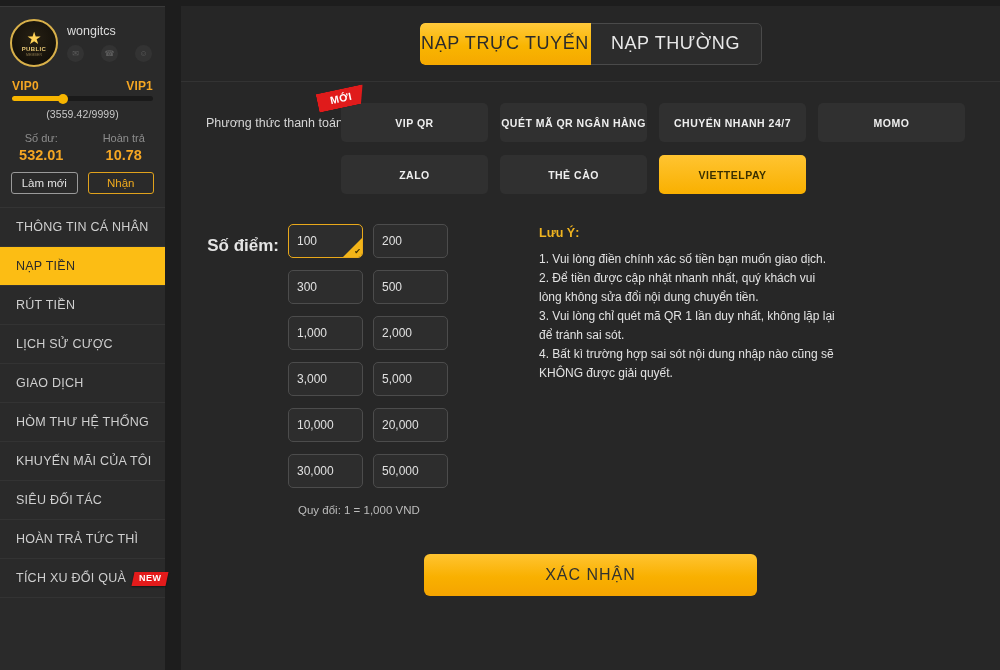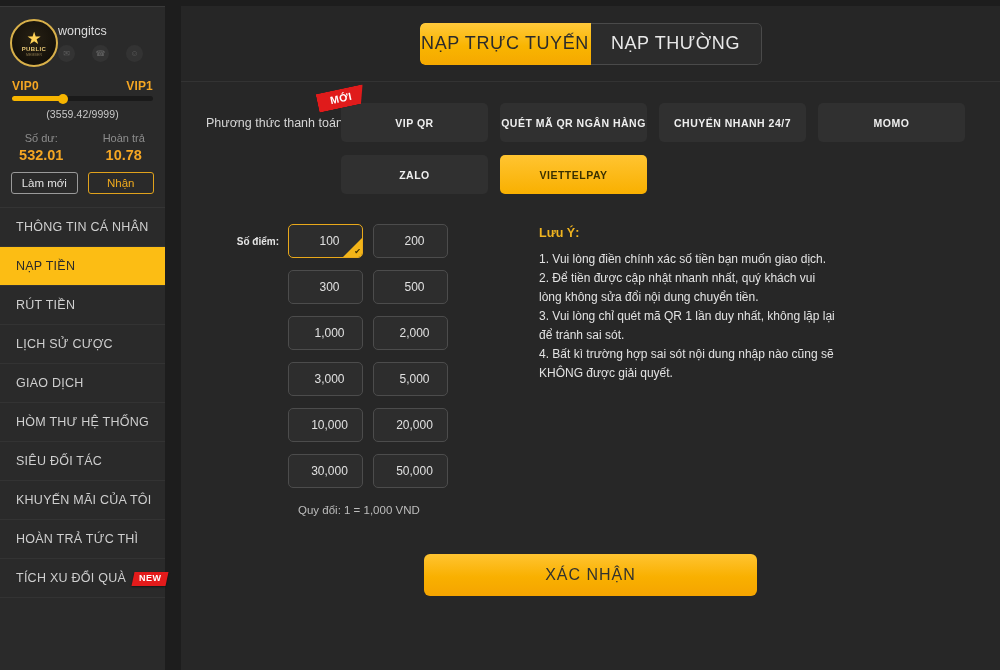--- a/index.html
+++ b/index.html
@@ -29,21 +29,21 @@
     display: flex; flex-direction: column;
     align-items: center; justify-content: center;
     flex: 0 0 auto;
   }
   .avatar .star { font-size: 17px; color: #ffd257; line-height: 13px; margin-top: 3px;}
   .avatar .plabel {
     font-size: 6px; font-weight: bold; color: #e8c877;
     letter-spacing: .4px; line-height: 7px; margin-top: 1px;
   }
   .avatar .psub { font-size: 3.4px; color: #8d7a4e; letter-spacing: .2px; }
-  .profile-right { }
+  .profile-right { margin-left: 9px; }
   .username { font-size: 12.5px; color: #dcdcdc; line-height: 15px; }
   .mini-icons { display: flex; gap: 17px; margin-top: 6px; }
   .mini-icon {
     width: 17px; height: 17px; border-radius: 50%;
     background: #333333;
     display: flex; align-items: center; justify-content: center;
     font-size: 8px; color: #5c5c5c;
   }
   .vip-row {
     display: flex; justify-content: space-between;
@@ -169,28 +169,28 @@
     content: ""; position: absolute; right: -5px; top: 100%;
     border-left: 6px solid #8c0d0d; border-bottom: 5px solid transparent;
   }
 
   
   .amt-section { display: flex; padding: 30px 0 0 0; }
   .amt-left { width: 338px; padding-left: 0; }
   .amt-head { display: flex; }
   .amt-label {
     width: 107px; text-align: right; padding-right: 9px; padding-top: 12px;
-    font-size: 10px; font-weight: bold; color: #e4e4e4;
+    font-size: 17px; font-weight: bold; color: #e4e4e4;
   }
   .amt-grid { display: flex; flex-wrap: wrap; gap: 12px 10px; width: 220px; }
   .amt-btn {
     position: relative; overflow: hidden;
     width: 75px; height: 34px; border-radius: 5px;
     background: #2d2d2d; border: 1px solid #4c4c4c;
-    display: flex; align-items: center; justify-content: center;
+    display: flex; align-items: center; 
     font-size: 12px; color: #e0e0e0; padding-left: 8px;
   }
   .amt-btn.selected { border: 1.5px solid #e8a81a; }
   .corner-check {
     position: absolute; right: 0; bottom: 0;
     width: 0; height: 0;
     border-bottom: 19px solid #f2b418;
     border-left: 19px solid transparent;
   }
   .corner-check::after {
@@ -275,22 +275,22 @@
       <div class="sm-btn btn-claim">Nhận</div>
     </div>
 
     <div class="menu" id="sidebarMenu">
         <div class="menu-item"><span>THÔNG TIN CÁ NHÂN</span></div>
         <div class="menu-item active"><span>NẠP TIỀN</span></div>
         <div class="menu-item"><span>RÚT TIỀN</span></div>
         <div class="menu-item"><span>LỊCH SỬ CƯỢC</span></div>
         <div class="menu-item"><span>GIAO DỊCH</span></div>
         <div class="menu-item"><span>HÒM THƯ HỆ THỐNG</span></div>
+        <div class="menu-item"><span>KHUYẾN MÃI CỦA TÔI</span></div>
         <div class="menu-item"><span>SIÊU ĐỐI TÁC</span></div>
-        <div class="menu-item"><span>KHUYẾN MÃI CỦA TÔI</span></div>
         <div class="menu-item"><span>HOÀN TRẢ TỨC THÌ</span></div>
         <div class="menu-item"><span>TÍCH XU ĐỔI QUÀ</span><span class="new-badge"><span>NEW</span></span></div>
       </div>
   </div>
 
   <div class="main">
 
     <div class="tabs-bar">
       <div class="tabs">
         <div class="tab active">NẠP TRỰC TUYẾN</div>
@@ -310,20 +310,23 @@
               <span>QUÉT MÃ QR NGÂN HÀNG</span>
             </div>
             <div class="pm-btn">
               <span>CHUYỂN NHANH 24/7</span>
             </div>
             <div class="pm-btn">
               <span>MOMO</span>
             </div>
             <div class="pm-btn">
               <span>ZALO</span>
+            </div>
+            <div class="pm-btn">
+              <span>THẺ CÀO</span>
             </div>
             <div class="pm-btn selected">
               <span>VIETTELPAY</span>
             </div>
           </div>
       </div>
     </div>
 
     <div class="amt-section">
       <div class="amt-left">

